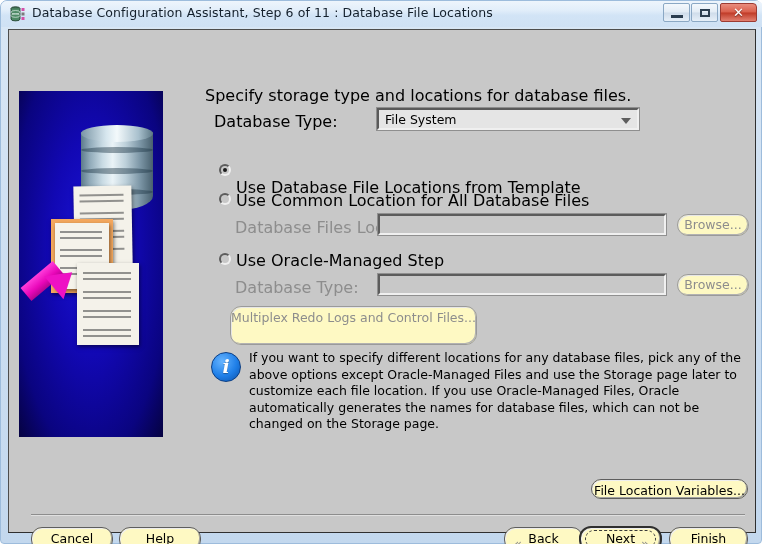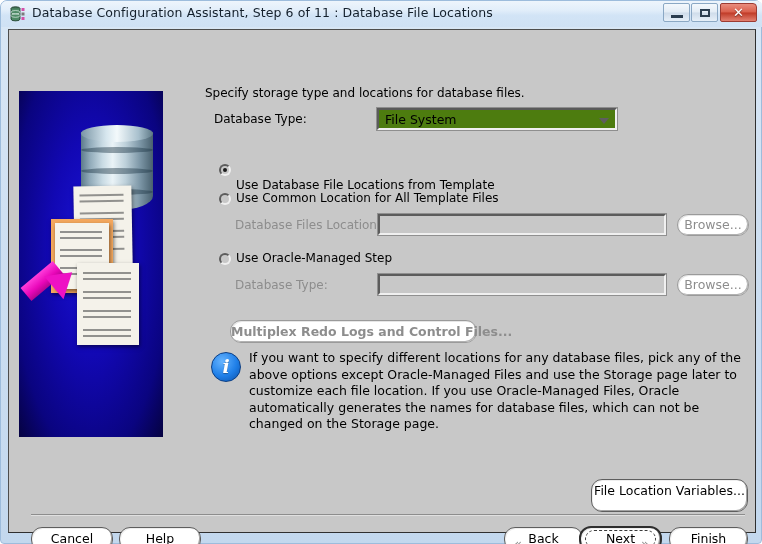--- a/index.html
+++ b/index.html
@@ -185,37 +185,37 @@
     border-right: 15px solid transparent;
     border-bottom: 24px solid #ee11c4;
     transform: rotate(50deg);
   }
 
   
   #form { position: absolute; left: 0; top: 0; width: 100%; height: 100%; }
 
   .lbl {
     position: absolute;
-    font-size: 12px;
+    font-size: 16px;
     color: #000000;
     white-space: nowrap;
   }
   .lbl.disabled { color: #8d8d8d; }
 
   #intro       { left: 196px; top: 56px; }
   #lbl-storage { left: 205px; top: 82px; }
   #lbl-locs    { left: 205px; top: 110px; }
 
   
   #combo {
     position: absolute;
     left: 368px; top: 78px;
-    width: 240px; height: 22px;
-    box-sizing: border-box;
-    background: #4d7c0f;
+    width: 262px; height: 22px;
+    box-sizing: border-box;
+    background: #e5e5e5;
     border: 2px solid;
     border-color: #5a5a5a #f0f0f0 #f0f0f0 #5a5a5a;
     outline: 1px solid #8e8e8e;
   }
   #combo-value {
     position: absolute;
     left: 6px; top: 2px;
     font-size: 12.5px;
     color: #000;
   }
@@ -266,21 +266,21 @@
     border-color: #5c5c5c #f0f0f0 #f0f0f0 #5c5c5c;
     outline: 1px solid #909090;
   }
   #field-dbfiles { left: 369px; top: 184px; width: 288px; }
   #field-dbarea  { left: 369px; top: 244px; width: 288px; }
 
   
   .jbtn {
     position: absolute;
     box-sizing: border-box;
-    background: #ffffff;
+    background: #fef9c3;
     border: 1px solid #5e5e5e;
     border-radius: 11px;
     box-shadow: inset -1px -1px 0 #a3a3a3, inset 1px 1px 0 #eeeeee;
     font-size: 12.5px;
     color: #000000;
     text-align: center;
     white-space: nowrap;
     cursor: default;
   }
   .jbtn.disabled {
@@ -288,22 +288,22 @@
     border-color: #9a9a9a;
     box-shadow: inset -1px -1px 0 #b2b2b2, inset 1px 1px 0 #e6e6e6;
   }
   .jbtn .cap {
     display: block;
     width: 100%;
   }
 
   #btn-browse1 { left: 668px; top: 184px; width: 72px; height: 22px; line-height: 20px; }
   #btn-browse2 { left: 668px; top: 244px; width: 72px; height: 22px; line-height: 20px; }
-  #btn-multiplex { left: 221px; top: 290px; width: 247px; height: 23px; line-height: 21px; font-weight: bold; }
-  #btn-filevars { left: 582px; top: 449px; width: 157px; height: 33px; line-height: 22px; }
+  #btn-multiplex { left: 221px; top: 276px; width: 247px; height: 39px; line-height: 21px; }
+  #btn-filevars { left: 582px; top: 449px; width: 157px; height: 20px; line-height: 22px; }
 
   
   #info-icon {
     position: absolute;
     left: 202px; top: 322px;
     width: 30px; height: 30px;
     border-radius: 50%;
     background: radial-gradient(circle at 36% 30%, #66b4ff 0%, #1f7fe8 55%, #0a4fa8 100%);
     border: 1px solid #0b3f86;
     box-sizing: border-box;
@@ -463,21 +463,21 @@
         <span id="combo-arrow"></span>
       </div>
 
 
       <div class="radio" id="radio1">
         <span class="dot"></span>
       </div>
       <div class="lbl" id="radio-lbl1">Use Database File Locations from Template</div>
 
       <div class="radio" id="radio2"></div>
-      <div class="lbl" id="radio-lbl2">Use Common Location for All Template Files</div>
+      <div class="lbl" id="radio-lbl2">Use Common Location for All Database Files</div>
 
       <div class="lbl disabled" id="lbl-dbfiles">Database Files Location:</div>
       <div class="tfield" id="field-dbfiles"></div>
       <div class="jbtn disabled" id="btn-browse1">
         <span class="cap">Browse...</span>
       </div>
 
       <div class="radio" id="radio3"></div>
       <div class="lbl" id="radio-lbl3">Use Oracle-Managed Step</div>
 

